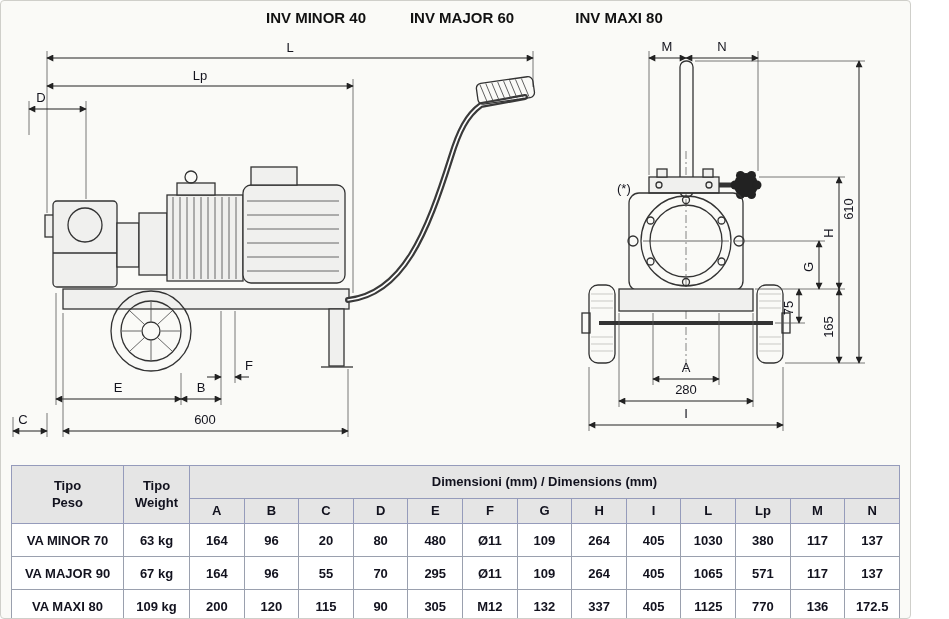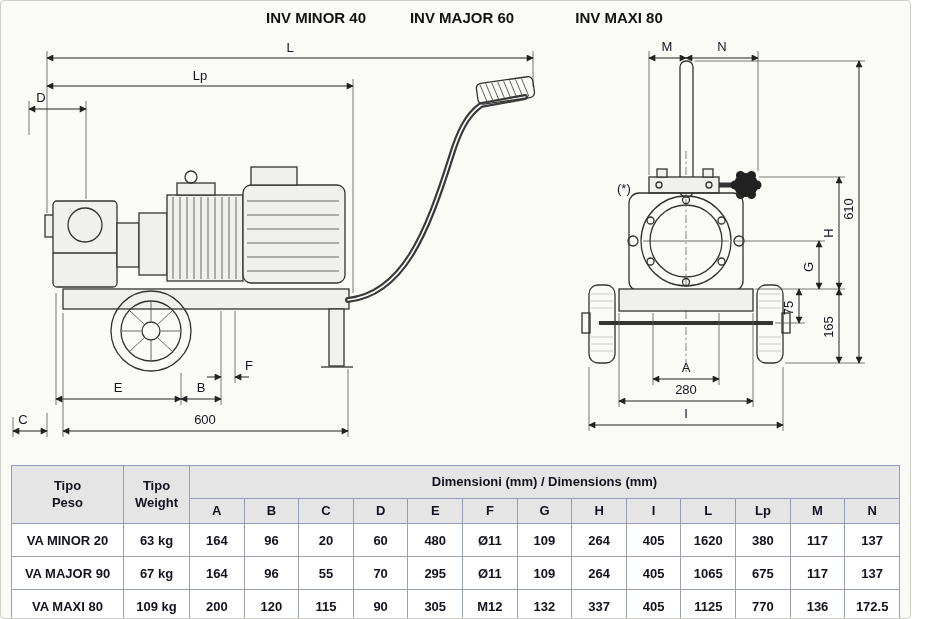--- a/index.html
+++ b/index.html
@@ -311,50 +311,50 @@
           <th>H</th>
           <th>I</th>
           <th>L</th>
           <th>Lp</th>
           <th>M</th>
           <th>N</th>
         </tr>
       </thead>
       <tbody>
         <tr>
-          <td>VA MINOR 20</td>
+          <td>VA MINOR 70</td>
           <td>63 kg</td>
           <td>164</td>
           <td>96</td>
           <td>20</td>
-          <td>60</td>
+          <td>80</td>
           <td>480</td>
           <td>Ø11</td>
           <td>109</td>
           <td>264</td>
           <td>405</td>
-          <td>1620</td>
+          <td>1030</td>
           <td>380</td>
           <td>117</td>
           <td>137</td>
         </tr>
         <tr>
           <td>VA MAJOR 90</td>
           <td>67 kg</td>
           <td>164</td>
           <td>96</td>
           <td>55</td>
           <td>70</td>
           <td>295</td>
           <td>Ø11</td>
           <td>109</td>
           <td>264</td>
           <td>405</td>
           <td>1065</td>
-          <td>675</td>
+          <td>571</td>
           <td>117</td>
           <td>137</td>
         </tr>
         <tr>
           <td>VA MAXI 80</td>
           <td>109 kg</td>
           <td>200</td>
           <td>120</td>
           <td>115</td>
           <td>90</td>

